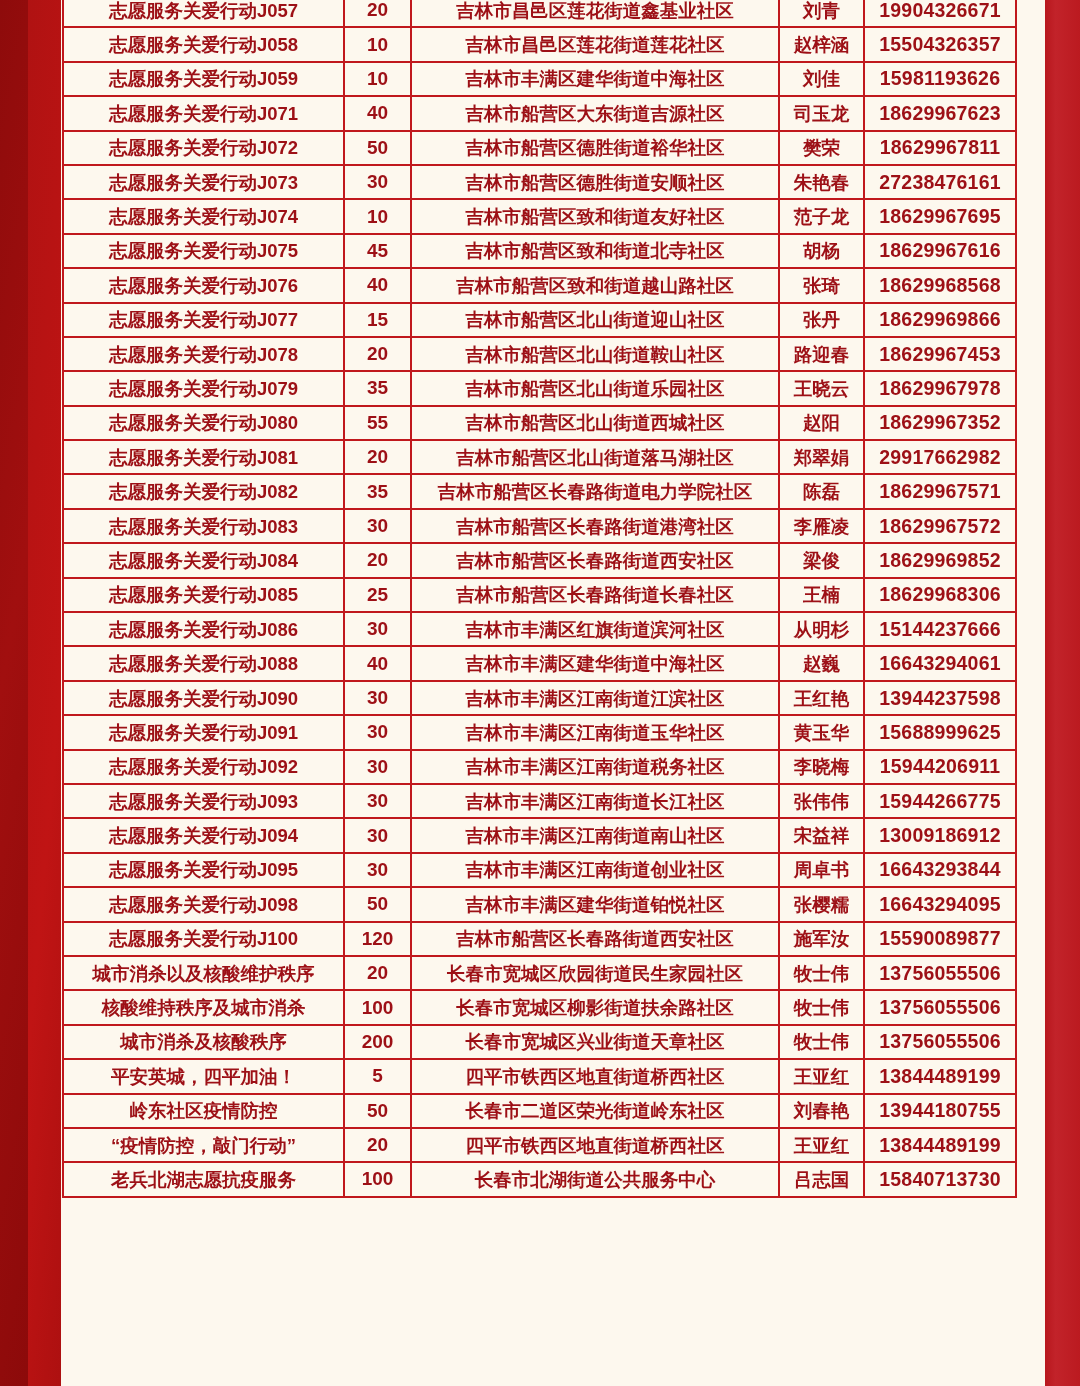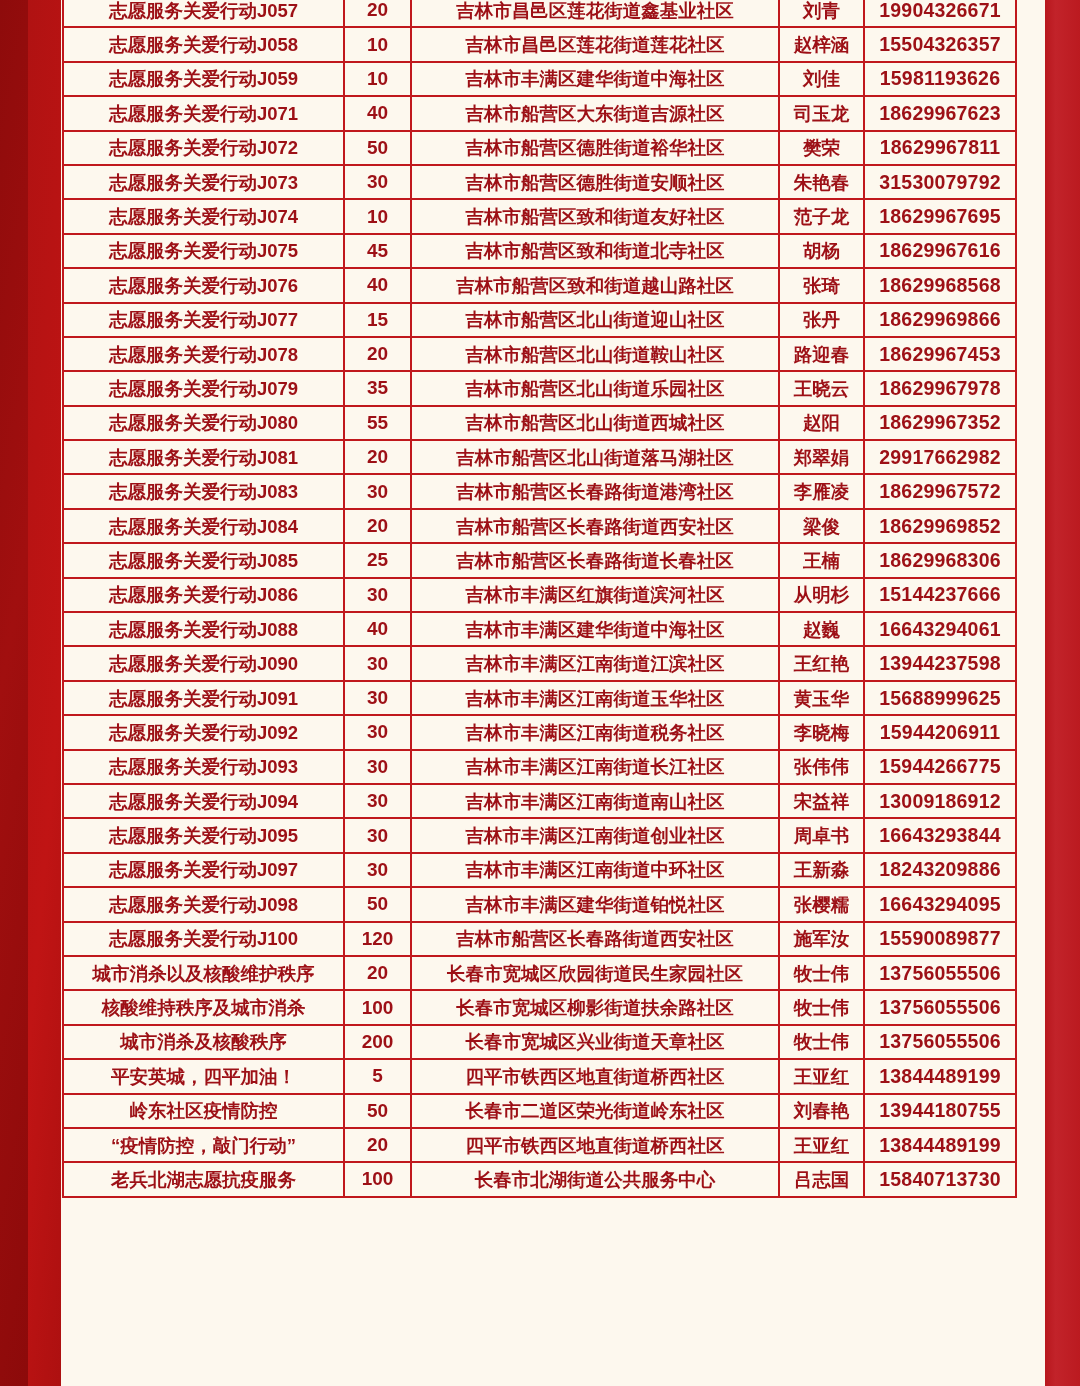--- a/index.html
+++ b/index.html
@@ -129,21 +129,21 @@
           <td class="cell-count">50</td>
           <td class="cell-org">吉林市船营区德胜街道裕华社区</td>
           <td class="cell-contact">樊荣</td>
           <td class="cell-phone">18629967811</td>
         </tr>
         <tr>
           <td class="cell-activity">志愿服务关爱行动J073</td>
           <td class="cell-count">30</td>
           <td class="cell-org">吉林市船营区德胜街道安顺社区</td>
           <td class="cell-contact">朱艳春</td>
-          <td class="cell-phone">31530079792</td>
+          <td class="cell-phone">27238476161</td>
         </tr>
         <tr>
           <td class="cell-activity">志愿服务关爱行动J074</td>
           <td class="cell-count">10</td>
           <td class="cell-org">吉林市船营区致和街道友好社区</td>
           <td class="cell-contact">范子龙</td>
           <td class="cell-phone">18629967695</td>
         </tr>
         <tr>
           <td class="cell-activity">志愿服务关爱行动J075</td>
@@ -188,20 +188,27 @@
           <td class="cell-phone">18629967352</td>
         </tr>
         <tr>
           <td class="cell-activity">志愿服务关爱行动J081</td>
           <td class="cell-count">20</td>
           <td class="cell-org">吉林市船营区北山街道落马湖社区</td>
           <td class="cell-contact">郑翠娟</td>
           <td class="cell-phone">29917662982</td>
         </tr>
         <tr>
+          <td class="cell-activity">志愿服务关爱行动J082</td>
+          <td class="cell-count">35</td>
+          <td class="cell-org">吉林市船营区长春路街道电力学院社区</td>
+          <td class="cell-contact">陈磊</td>
+          <td class="cell-phone">18629967571</td>
+        </tr>
+        <tr>
           <td class="cell-activity">志愿服务关爱行动J083</td>
           <td class="cell-count">30</td>
           <td class="cell-org">吉林市船营区长春路街道港湾社区</td>
           <td class="cell-contact">李雁凌</td>
           <td class="cell-phone">18629967572</td>
         </tr>
         <tr>
           <td class="cell-activity">志愿服务关爱行动J084</td>
           <td class="cell-count">20</td>
           <td class="cell-org">吉林市船营区长春路街道西安社区</td>
@@ -265,27 +272,20 @@
           <td class="cell-phone">13009186912</td>
         </tr>
         <tr>
           <td class="cell-activity">志愿服务关爱行动J095</td>
           <td class="cell-count">30</td>
           <td class="cell-org">吉林市丰满区江南街道创业社区</td>
           <td class="cell-contact">周卓书</td>
           <td class="cell-phone">16643293844</td>
         </tr>
         <tr>
-          <td class="cell-activity">志愿服务关爱行动J097</td>
-          <td class="cell-count">30</td>
-          <td class="cell-org">吉林市丰满区江南街道中环社区</td>
-          <td class="cell-contact">王新淼</td>
-          <td class="cell-phone">18243209886</td>
-        </tr>
-        <tr>
           <td class="cell-activity">志愿服务关爱行动J098</td>
           <td class="cell-count">50</td>
           <td class="cell-org">吉林市丰满区建华街道铂悦社区</td>
           <td class="cell-contact">张樱糯</td>
           <td class="cell-phone">16643294095</td>
         </tr>
         <tr>
           <td class="cell-activity">志愿服务关爱行动J100</td>
           <td class="cell-count">120</td>
           <td class="cell-org">吉林市船营区长春路街道西安社区</td>

